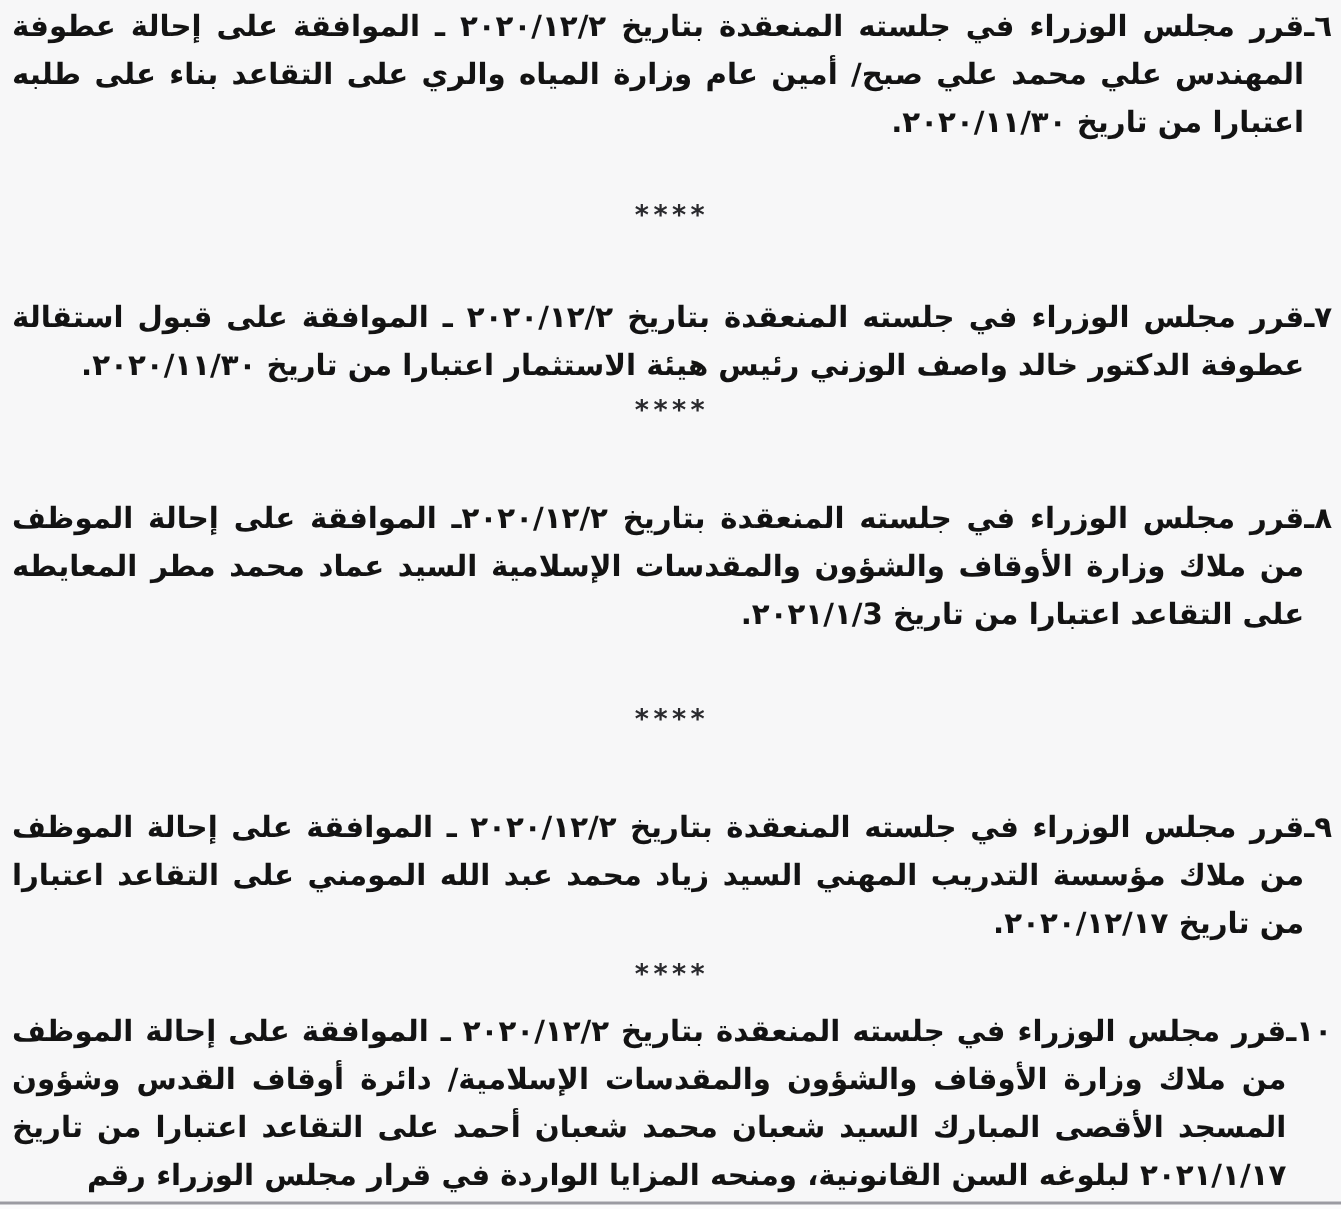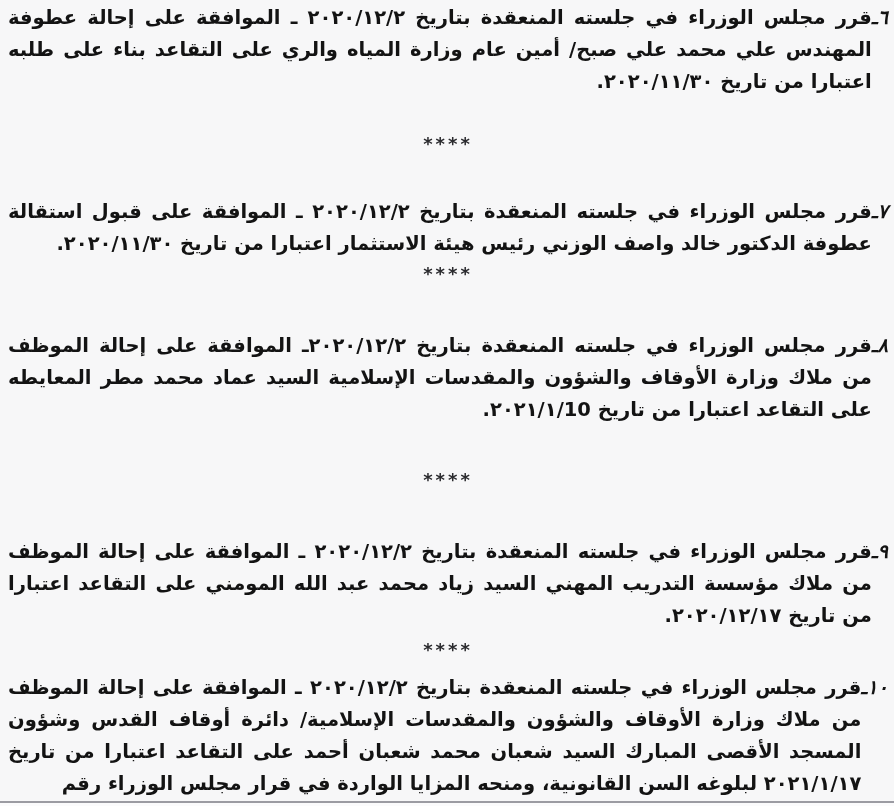--- a/index.html
+++ b/index.html
@@ -23,21 +23,20 @@
     line-height: 32px;
   }
   .para {
     margin: 0;
     display: flex;               
     align-items: flex-start;
   }
   .num {
     flex: none;
     white-space: pre;
-    font-style: italic;
   }
   .body {
     flex: 1 1 auto;
     text-align: justify;
     text-justify: inter-word;
   }
   .sep {
     text-align: center;
     font-size: 18px;
     line-height: 20px;
@@ -73,21 +72,21 @@
 
   <p class="para">
     <span class="num">٧ـ</span>
     <span class="body">قرر مجلس الوزراء في جلسته المنعقدة بتاريخ ٢٠٢٠/١٢/٢ ـ الموافقة على قبول استقالة عطوفة الدكتور خالد واصف الوزني رئيس هيئة الاستثمار اعتبارا من تاريخ ٢٠٢٠/١١/٣٠.</span>
   </p>
 
   <div class="sep s2">****</div>
 
   <p class="para">
     <span class="num">٨ـ</span>
-    <span class="body">قرر مجلس الوزراء في جلسته المنعقدة بتاريخ ٢٠٢٠/١٢/٢ـ الموافقة على إحالة الموظف من ملاك وزارة الأوقاف والشؤون والمقدسات الإسلامية السيد عماد محمد مطر المعايطه على التقاعد اعتبارا من تاريخ ٢٠٢١/١/10.</span>
+    <span class="body">قرر مجلس الوزراء في جلسته المنعقدة بتاريخ ٢٠٢٠/١٢/٢ـ الموافقة على إحالة الموظف من ملاك وزارة الأوقاف والشؤون والمقدسات الإسلامية السيد عماد محمد مطر المعايطه على التقاعد اعتبارا من تاريخ ٢٠٢١/١/3.</span>
   </p>
 
   <div class="sep s3">****</div>
 
   <p class="para">
     <span class="num">٩ـ</span>
     <span class="body">قرر مجلس الوزراء في جلسته المنعقدة بتاريخ ٢٠٢٠/١٢/٢ ـ الموافقة على إحالة الموظف من ملاك مؤسسة التدريب المهني السيد زياد محمد عبد الله المومني على التقاعد اعتبارا من تاريخ ٢٠٢٠/١٢/١٧.</span>
   </p>
 
   <div class="sep s4">****</div>

